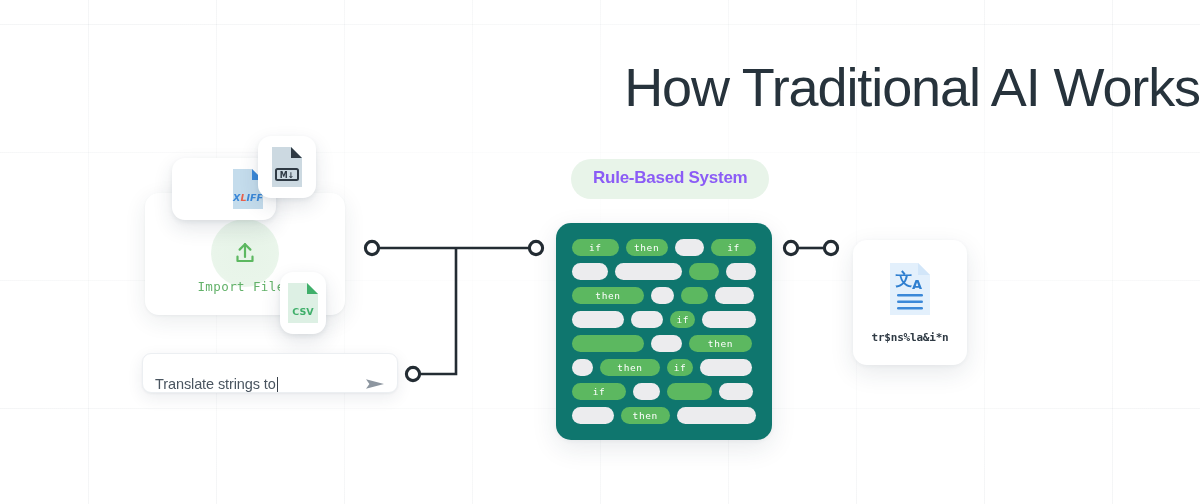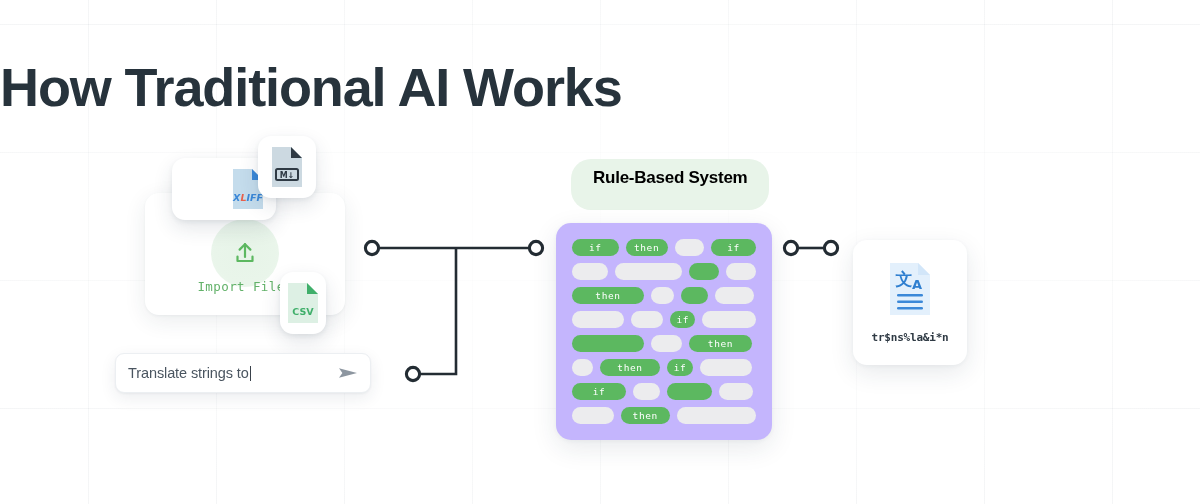--- a/index.html
+++ b/index.html
@@ -38,24 +38,24 @@
       radial-gradient(ellipse 78% 72% at 50% 48%, rgba(255,255,255,0.92) 0%, rgba(255,255,255,0.55) 48%, rgba(255,255,255,0) 78%);
     pointer-events: none;
   }
 
   
   .title {
     position: absolute;
     top: 54px;
     left: 0;
     width: 1200px;
-    text-align: left;
+    text-align: right;
     font-size: 54px;
     line-height: 66px;
-    font-weight: 700;
+    font-weight: 400;
     letter-spacing: -1.1px;
     color: #27333c;
   }
 
   
   .import-card {
     position: absolute;
     left: 145px;
     top: 193px;
     width: 200px;
@@ -102,30 +102,30 @@
   .tile-xliff { left: 172px; top: 158px; width: 56px; height: 62px; padding-left: 48px; }
   .tile-md    { left: 258px; top: 136px; width: 58px; height: 62px; }
   .tile-xml   { left: 114px; top: 262px; width: 56px; height: 62px; }
   .tile-csv   { left: 280px; top: 272px; width: 46px; height: 62px; }
 
   .doc { position: relative; display:block; }
 
   
   .prompt {
     position: absolute;
-    left: 115px;
+    left: 142px;
     top: 353px;
     width: 256px;
     height: 40px;
     background: #ffffff;
     border: 1px solid #eceff2;
     border-radius: 9px;
     box-shadow: 0 5px 16px rgba(30,50,70,0.085), 0 1px 2px rgba(30,50,70,0.05);
     display: flex;
-    align-items: center;
+    align-items: flex-end;
     padding: 0 12px 0 12px;
     box-sizing: border-box;
   }
   .prompt-text {
     flex: 1;
     font-size: 14.5px;
     color: #4a5560;
     letter-spacing: -0.1px;
     white-space: nowrap;
     overflow: hidden;
@@ -141,37 +141,37 @@
   .send-icon { flex: 0 0 auto; display:flex; align-items:center; }
 
   
   .wires { position: absolute; inset: 0; pointer-events: none; }
 
   
   .rbs-pill {
     position: absolute;
     left: 571px;
     top: 159px;
-    padding: 9px 22px 22px;
+    padding: 9px 22px 11px;
     background: #e8f4e9;
     border-radius: 20px;
     font-size: 17px;
     font-weight: 600;
     letter-spacing: -0.25px;
-    color: #000000;
+    color: #8b5cf6;
   }
 
   
   .rules-panel {
     position: absolute;
     left: 556px;
     top: 223px;
     width: 216px;
     height: 217px;
-    background: #c4b5fd;
+    background: #0f766e;
     border-radius: 15px;
     box-shadow: 0 8px 26px rgba(30,50,70,0.10), 0 1px 4px rgba(30,50,70,0.05);
     padding: 16px 16px;
     box-sizing: border-box;
   }
   .rule-row {
     display: flex;
     align-items: center;
     gap: 7px;
     height: 17px;

